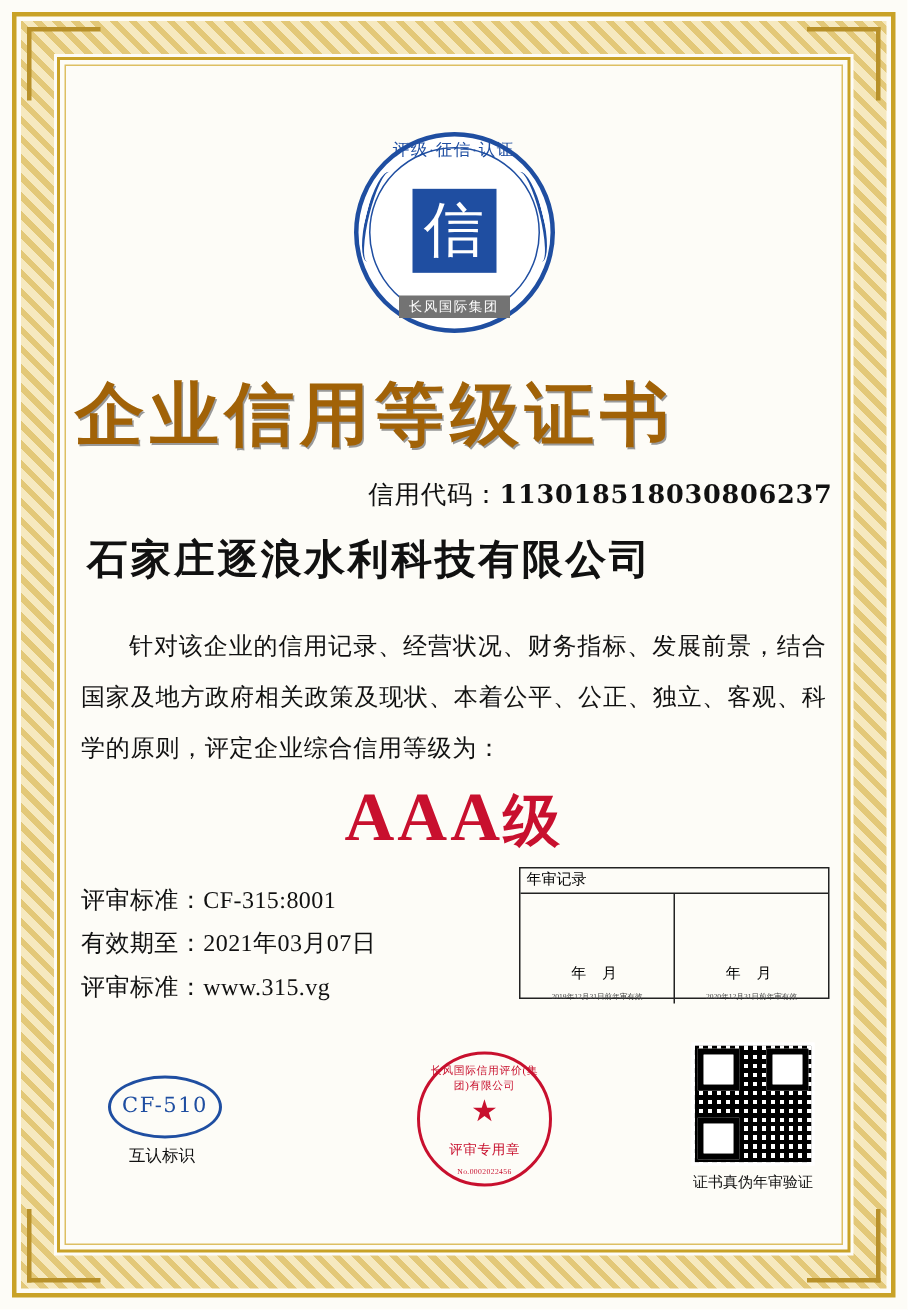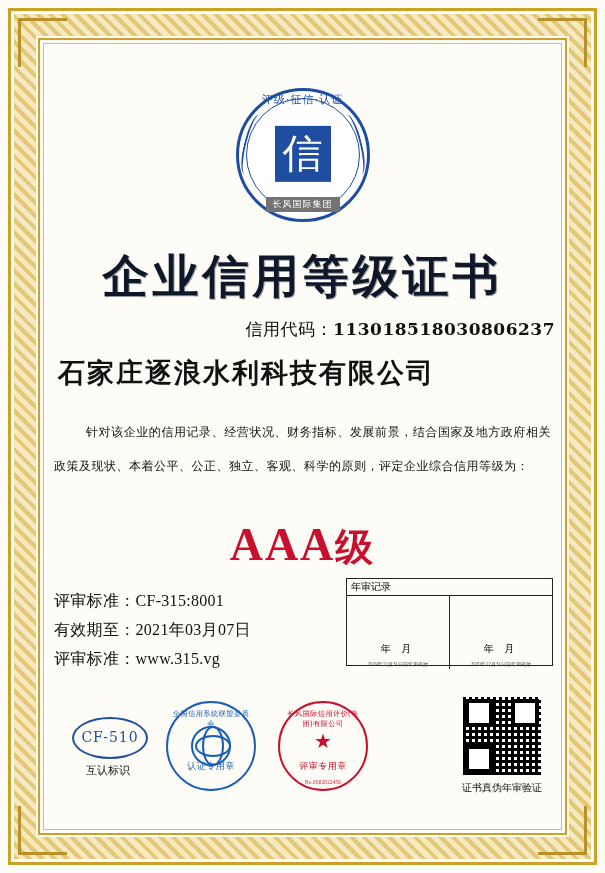--- a/index.html
+++ b/index.html
@@ -137,25 +137,24 @@
     border-left: 2px solid #1f4ea1;
     border-radius: 50%/60%;
   }
   .wheat.l { left: 16px; transform: rotate(14deg); }
   .wheat.r { right: 16px; transform: rotate(-14deg) scaleX(-1); }
 
   
   .cert-title {
     position: absolute;
     top: 196px; left: 0; right: 0;
-    text-align: center;
     font-size: 46px;
     font-weight: bold;
     letter-spacing: 4px;
-    color: #0f172a;
+    color: #a16207;
     font-family: "DejaVu Serif", serif;
     text-shadow: 1px 1px 0 #999;
   }
 
   .credit-code {
     position: absolute;
     top: 268px; right: 0;
     font-size: 17px;
     color: #111;
     letter-spacing: 0.5px;
@@ -168,21 +167,21 @@
     font-size: 27px;
     font-weight: bold;
     letter-spacing: 2px;
     color: #111;
     font-family: "DejaVu Serif", serif;
   }
 
   .body-text {
     position: absolute;
     top: 365px; left: 4px; right: 4px;
-    font-size: 12px;
+    font-size: 16px;
     line-height: 34px;
     color: #111;
     text-align: justify;
     text-indent: 32px;
     letter-spacing: 0.5px;
   }
 
   .grade {
     position: absolute;
     top: 468px; left: 0; right: 0;
@@ -423,25 +422,20 @@
           <div class="valid">2020年12月31日前年审有效</div>
         </div>
       </div>
     </div>
 
     <div class="seals">
 
       <div class="seal seal-cf">CF-510</div>
       <div class="seal-cf-label">互认标识</div>
 
-      <div class="seal seal-round blue">
-        <div class="seal-ring-text">全国信用系统联盟委员会</div>
-        <div class="seal-globe"></div>
-        <div class="seal-bottom-text">认证专用章</div>
-      </div>
 
       <div class="seal seal-round red">
         <div class="seal-ring-text">长风国际信用评价(集团)有限公司</div>
         <div class="seal-star">★</div>
         <div class="seal-bottom-text">评审专用章</div>
         <div class="seal-code">No.0002022456</div>
       </div>
 
       <div class="qr-wrap">
         <div class="qr">

